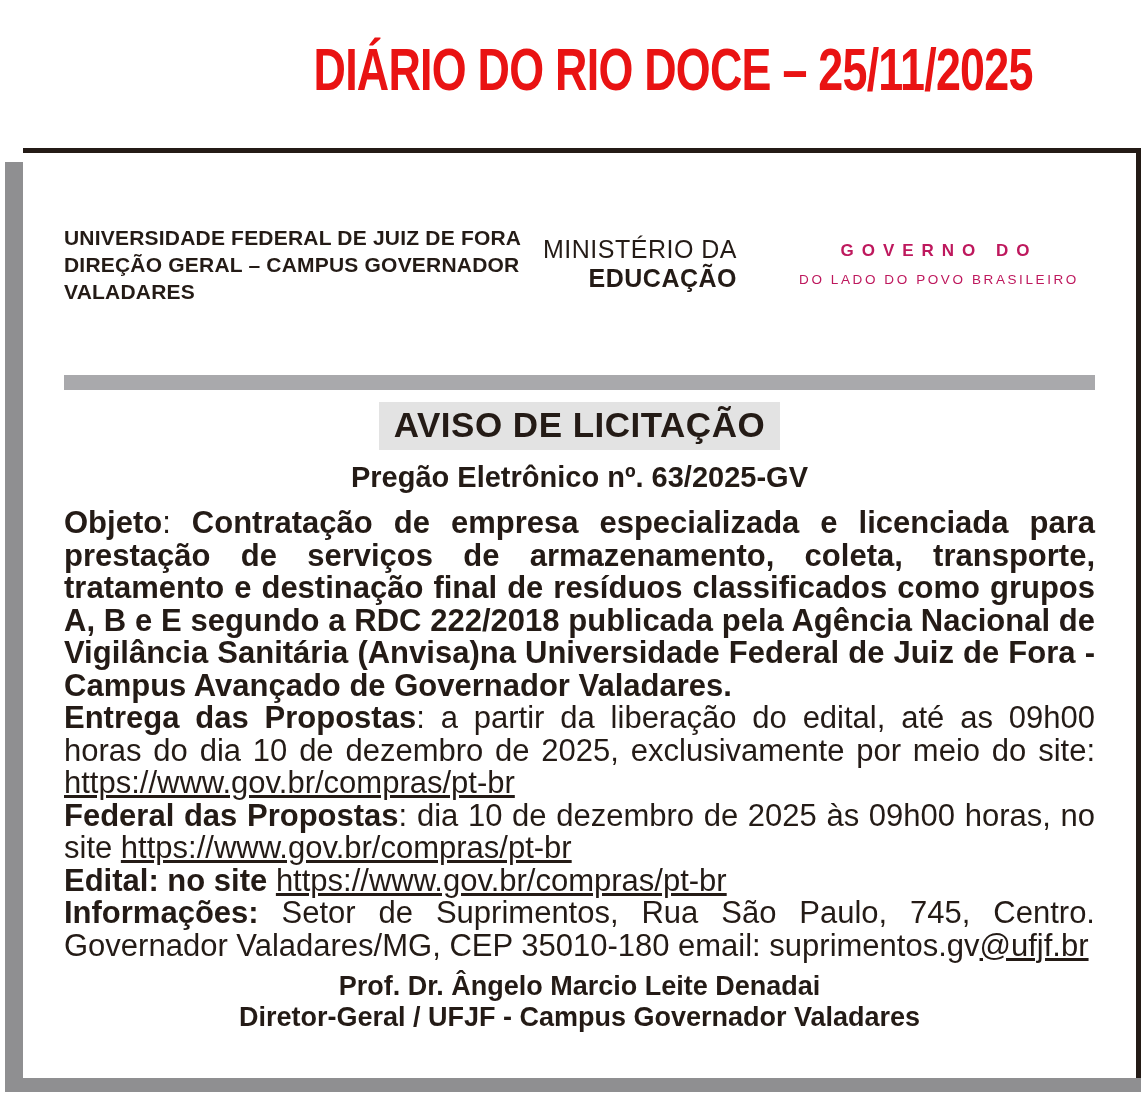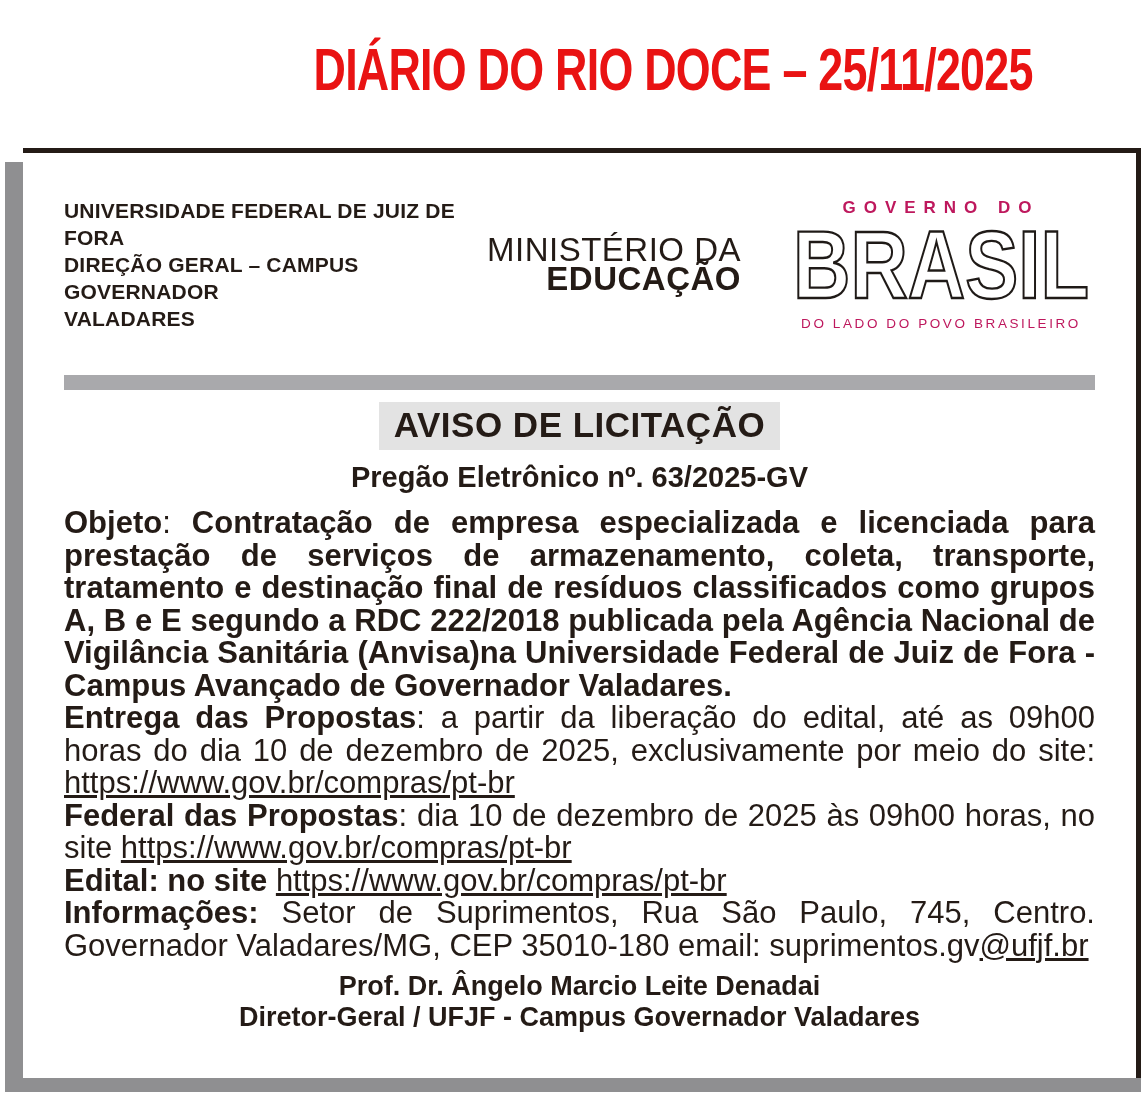--- a/index.html
+++ b/index.html
@@ -67,21 +67,21 @@
   .univ-block {
     width: 468px;
     font-weight: bold;
     font-size: 21px;
     line-height: 27px;
     letter-spacing: 0.2px;
   }
   .ministry-block {
     flex: 1;
     text-align: right;
-    font-size: 33px;
+    font-size: 25px;
     line-height: 29px;
     padding-right: 46px;
     white-space: nowrap;
   }
   .ministry-l1 { font-weight: normal; letter-spacing: 0.5px; }
   .ministry-l2 { font-weight: bold; letter-spacing: 0.5px; }
 
   .govbr {
     width: 312px;
     text-align: center;
@@ -169,25 +169,20 @@
         <div>VALADARES</div>
       </div>
 
       <div class="ministry-block">
         <div class="ministry-l1">MINISTÉRIO DA</div>
         <div class="ministry-l2">EDUCAÇÃO</div>
       </div>
 
       <div class="govbr">
         <div class="govbr-top">GOVERNO DO</div>
-        <div class="govbr-word">
-          <svg width="308" height="82" viewBox="0 0 308 82" aria-hidden="true">
-            <text x="154" y="75" text-anchor="middle" font-family="Liberation Sans, sans-serif" font-weight="bold" font-size="96" fill="none" stroke="#1f1a17" stroke-width="2.4" textLength="296" lengthAdjust="spacingAndGlyphs">BRASIL</text>
-          </svg>
-        </div>
         <div class="govbr-tagline">DO LADO DO POVO BRASILEIRO</div>
       </div>
     </div>
 
     <div class="divider-bar"></div>
 
     <div class="title-wrap">
       <div class="notice-title">AVISO DE LICITAÇÃO</div>
     </div>
 

